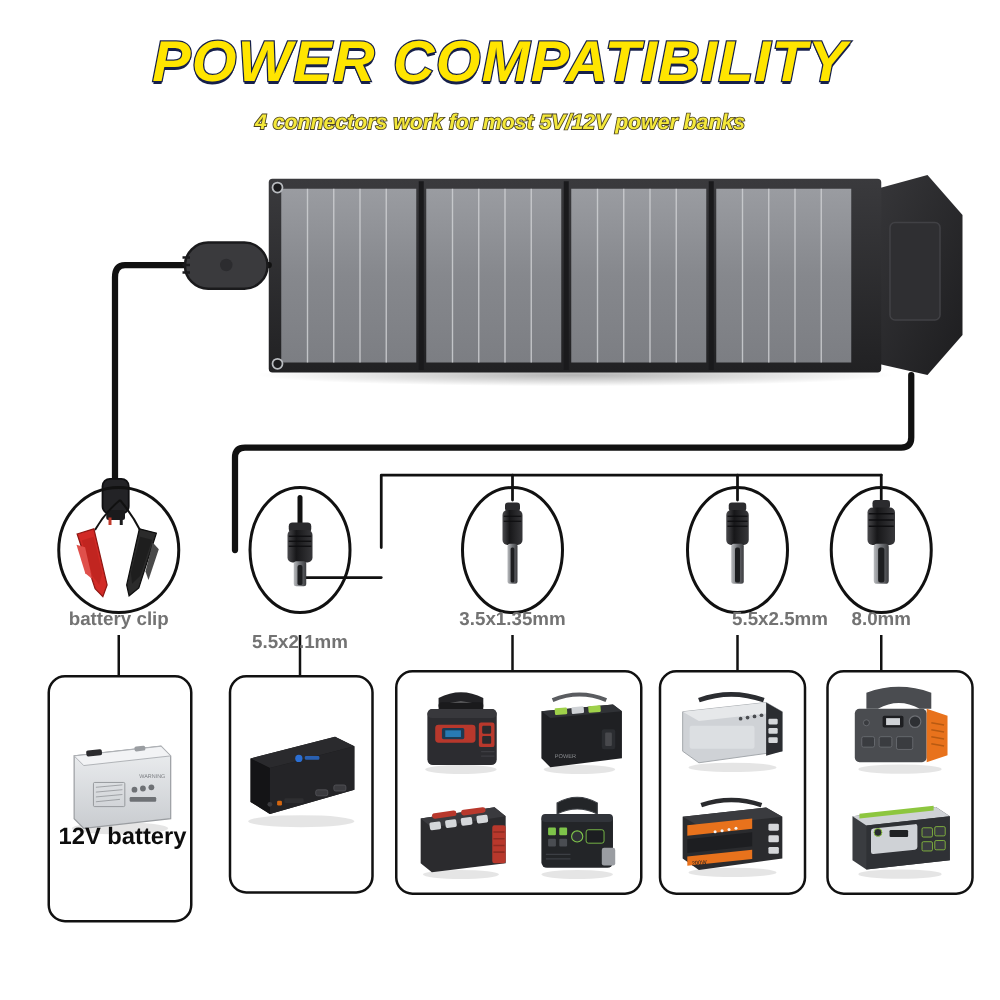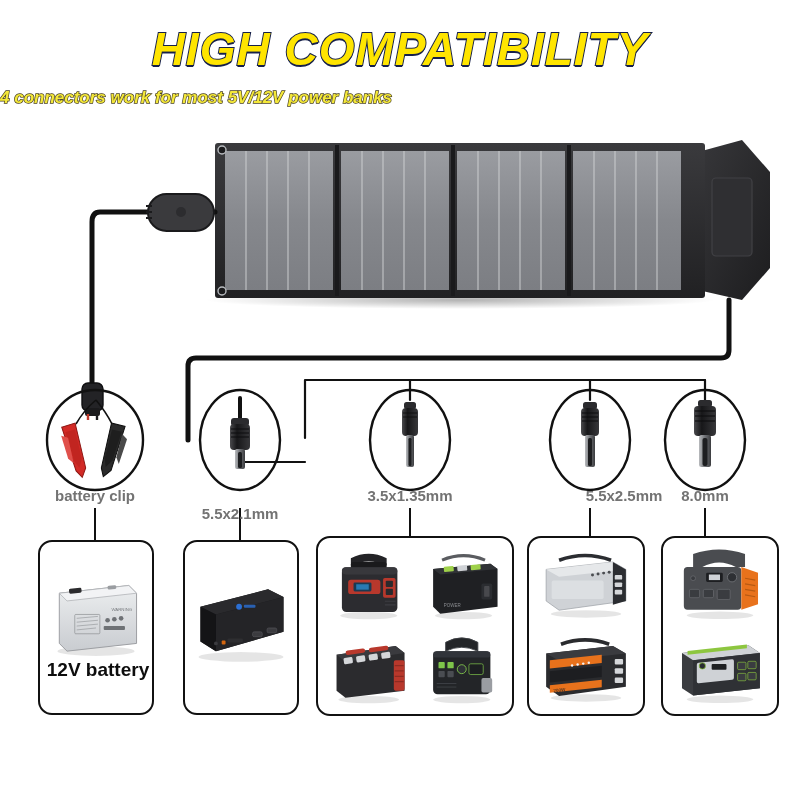--- a/index.html
+++ b/index.html
@@ -13,21 +13,21 @@
   .title{
     position:absolute;left:0;top:22px;width:800px;text-align:center;
     font-size:46px;font-weight:bold;font-style:italic;letter-spacing:1px;
     color:#FFE500;
     -webkit-text-stroke:2px #16204a;
     paint-order:stroke fill;
     text-shadow:0 2px 0 #16204a;
     white-space:nowrap;
   }
   .subtitle{
-    position:absolute;left:0;top:88px;width:800px;
+    position:absolute;left:0;top:88px;width:800px;text-align:center;
     font-size:17px;font-weight:bold;font-style:italic;
     color:#F4E83A;
     -webkit-text-stroke:1.4px #4a4223;
     paint-order:stroke fill;
     white-space:nowrap;
   }
 
   
   svg.layer{position:absolute;left:0;top:0;width:800px;height:800px;}
 
@@ -49,21 +49,21 @@
   .prodgrid{position:absolute;inset:6px;display:grid;gap:3px;}
   .g4{grid-template-columns:1fr 1fr;grid-template-rows:1fr 1fr;}
   .g2{grid-template-columns:1fr;grid-template-rows:1fr 1fr;}
   .cell{position:relative;display:flex;align-items:center;justify-content:center;}
 </style>
 </head>
 <body>
 
 <div id="stage">
 
-  <div class="title">HIGH COMPATIBILITY</div>
+  <div class="title">POWER COMPATIBILITY</div>
   <div class="subtitle">4 connectors work for most 5V/12V power banks</div>
 
   <svg class="layer" viewBox="0 0 800 800">
     <defs>
       <linearGradient id="cellG" x1="0" y1="0" x2="0" y2="1">
         <stop offset="0" stop-color="#9a9ca1"></stop>
         <stop offset="0.5" stop-color="#86888d"></stop>
         <stop offset="1" stop-color="#7c7e83"></stop>
       </linearGradient>
       <linearGradient id="frameG" x1="0" y1="0" x2="0" y2="1">
@@ -252,21 +252,21 @@
       <line x1="705" y1="508" x2="705" y2="536"></line>
     </g>
   </svg>
 
   <div class="conn-label" style="left:95px;top:487px">battery clip</div>
   <div class="conn-label" style="left:240px;top:505px">5.5x2.1mm</div>
   <div class="conn-label" style="left:410px;top:487px">3.5x1.35mm</div>
   <div class="conn-label" style="left:624px;top:487px">5.5x2.5mm</div>
   <div class="conn-label" style="left:705px;top:487px">8.0mm</div>
 
-  <div class="card" style="left:38px;top:540px;width:116px;height:175px">
+  <div class="card" style="left:38px;top:540px;width:116px;height:198px">
     <svg viewBox="0 0 116 175" style="position:absolute;inset:0;width:100%;height:100%">
       <ellipse cx="58" cy="112" rx="40" ry="5" fill="#000" opacity="0.10"></ellipse>
       <path d="M20 52 L92 44 L100 52 L100 104 L28 112 L20 104 Z" fill="url(#battG)" stroke="#9a9da1" stroke-width="1"></path>
       <path d="M20 52 L92 44 L100 52 L28 60 Z" fill="#f2f3f5" stroke="#aeb1b5" stroke-width="0.8"></path>
       <rect x="30" y="47" width="13" height="5" rx="1.5" fill="#2b2b2e" transform="rotate(-6 36 49)"></rect>
       <rect x="70" y="44" width="9" height="4" rx="1.5" fill="#9a9da1" transform="rotate(-6 74 46)"></rect>
       <rect x="36" y="74" width="26" height="20" rx="1" fill="none" stroke="#8b8e92" stroke-width="0.7"></rect>
       <g stroke="#8b8e92" stroke-width="0.6">
         <line x1="38" y1="78" x2="60" y2="76"></line>
           <line x1="38" y1="82" x2="60" y2="80"></line>

